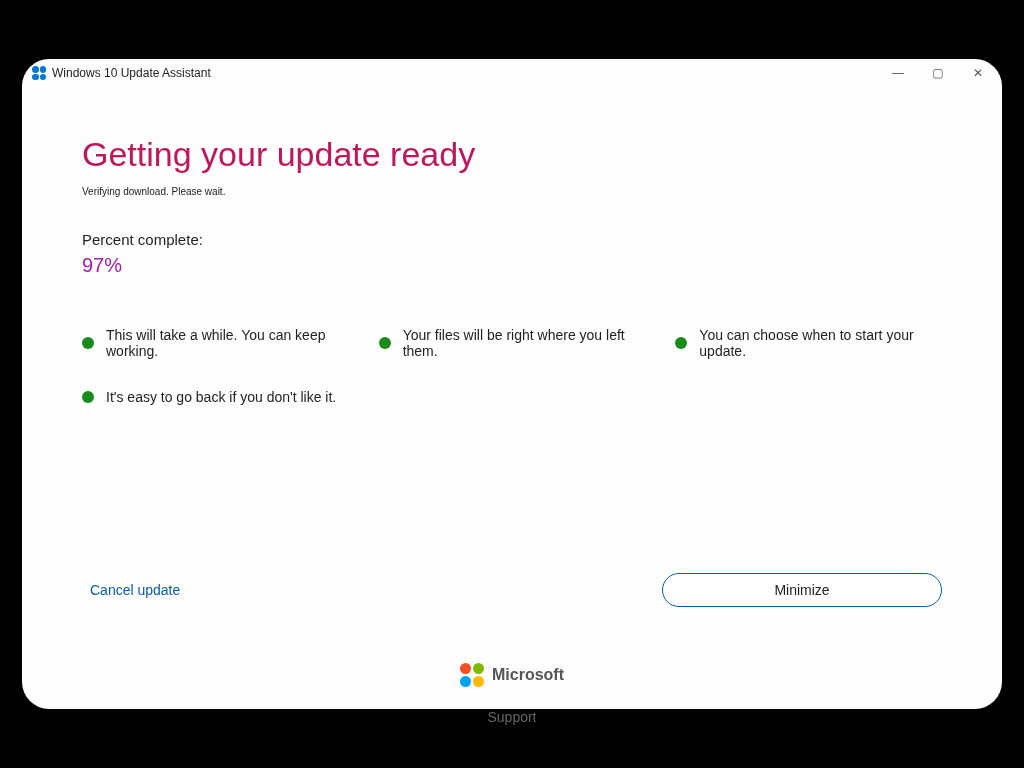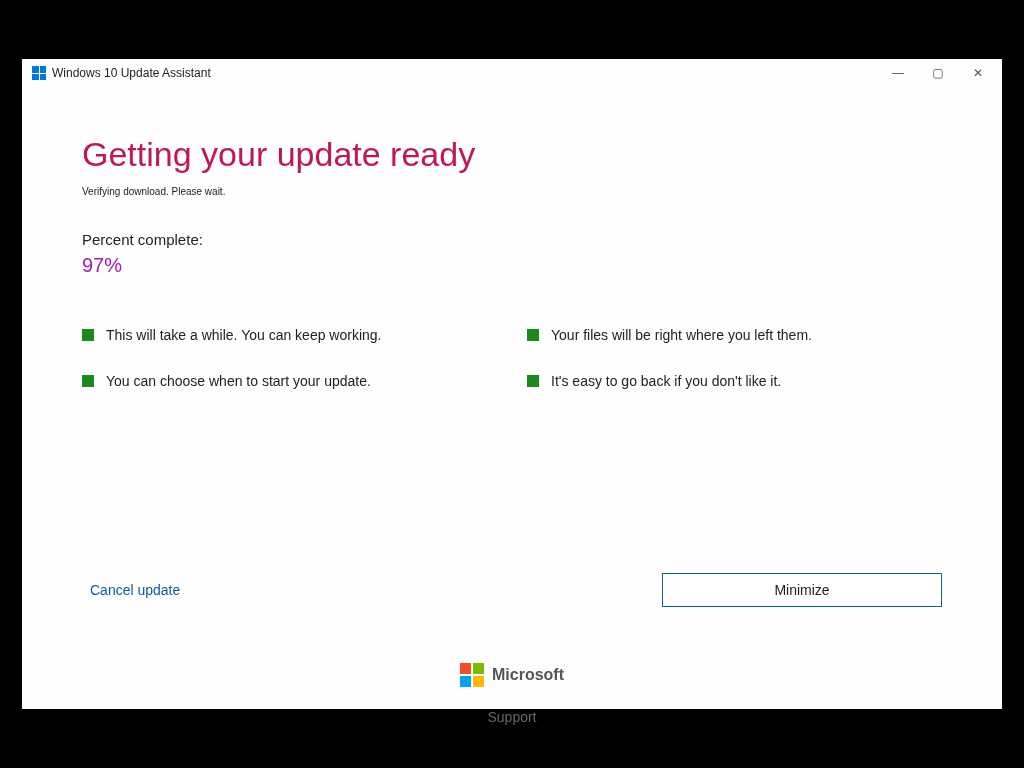--- a/index.html
+++ b/index.html
@@ -1,15 +1,15 @@
 <!DOCTYPE html>
 <html><head>
   <meta charset="utf-8">
   <style>
-    * { margin: 0; padding: 0; box-sizing: border-box; }
+    * { margin: 0; padding: 0; box-sizing: border-box; border-radius: 27px; }
     body {
       font-family: "Segoe UI", Tahoma, sans-serif;
       background: #000;
       width: 1024px;
       height: 768px;
       overflow: hidden;
       display: flex;
       align-items: center;
       justify-content: center;
     }
@@ -76,21 +76,21 @@
       margin-bottom: 6px;
     }
     .pc-value {
       font-size: 20px;
       color: #a21caf;
       font-weight: 400;
       margin-bottom: 50px;
     }
     .bullets {
       display: grid;
-      grid-template-columns: 1fr 1fr;
+      grid-template-columns: 1fr 1fr 1fr;
       row-gap: 16px;
       column-gap: 30px;
       max-width: 860px;
       gap: 30px;
     }
     .bullet {
       display: flex;
       align-items: center;
       gap: 12px;
       font-size: 14px;

